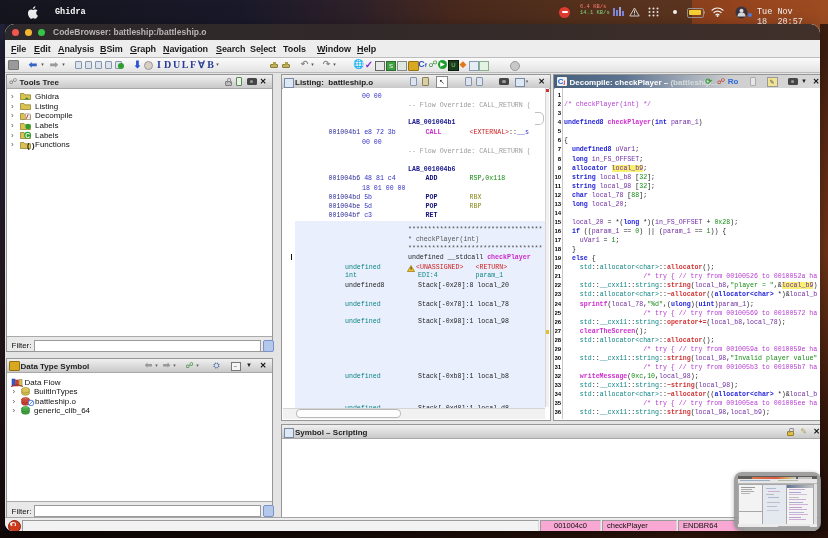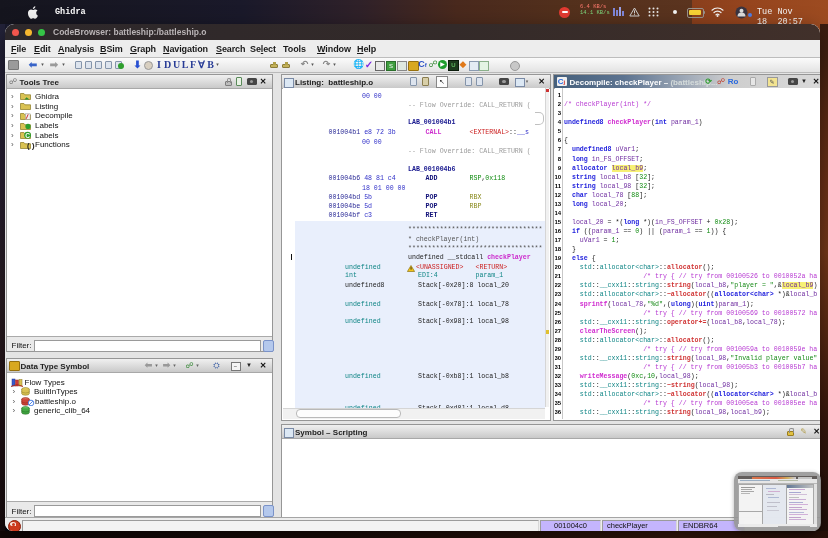--- a/index.html
+++ b/index.html
@@ -56,21 +56,21 @@
 .ipg{position:absolute;width:6.5px;height:8.5px;background:#dde4ee;border:1px solid #8494aa;border-radius:1px;box-sizing:border-box;}
 .iclip{position:absolute;width:7px;height:8.5px;background:#d8cfa8;border:1px solid #8a7d50;border-radius:1px;box-sizing:border-box;}
 .icam{position:absolute;width:10px;height:7px;background:#454545;border-radius:1.5px;}
 .icam i{position:absolute;left:3.2px;top:1.6px;width:3.6px;height:3.6px;border-radius:50%;background:#9a9a9a;}
 .ilock{position:absolute;width:7px;height:5px;background:#bdbdbd;border:1px solid #7d7d7d;border-radius:1px;box-sizing:border-box;}
 .ilock i{position:absolute;left:1.1px;top:-3.6px;width:2.8px;height:3.6px;border:1px solid #8d8d8d;border-bottom:none;border-radius:2px 2px 0 0;}
 .istamp{position:absolute;width:8px;height:4px;background:#c4b25a;border:1px solid #8a7c3a;border-radius:1px;box-sizing:border-box;}
 .istamp i{position:absolute;left:2.2px;top:-3.2px;width:2.6px;height:3.2px;background:#b0a048;}
 
 #statusbar{left:0;top:493px;width:815px;height:14px;background:#ededed;border-top:1px solid #a5a5a5;}
-.sfield{position:absolute;top:1.5px;height:10px;background:#c4b5fd;border:1px solid #9b9b9b;
+.sfield{position:absolute;top:1.5px;height:10px;background:#f9a8d4;border:1px solid #9b9b9b;
  border-bottom-color:#d8d8d8;border-right-color:#d8d8d8;font-size:7.5px;color:#111;text-align:center;line-height:10px;}
 </style>
 </head>
 <body>
 
 <div id="menubar" class="abs">
   <svg class="abs" style="left:28px;top:6px;" width="11" height="13" viewBox="0 0 11 13">
       <path fill="#f2f2f2" d="M8.2 6.9c0-1.5 1.2-2.2 1.3-2.3-.7-1-1.8-1.2-2.2-1.2-.9-.1-1.8.5-2.3.5-.5 0-1.2-.5-2-.5C2 3.5 1 4.1.5 5-.6 6.9.2 9.7 1.3 11.2c.5.8 1.1 1.6 1.9 1.6.8 0 1.1-.5 2-.5s1.2.5 2 .5 1.4-.8 1.9-1.5c.6-.9.8-1.7.8-1.8-.1 0-1.7-.6-1.7-2.6zM6.7 2.1c.4-.5.7-1.2.6-1.9-.6 0-1.4.4-1.8 1-.4.4-.7 1.1-.6 1.8.7 0 1.4-.4 1.8-.9z"></path>
     </svg>
   <span class="mi" style="left:55px;font-weight:bold;color:#fff;">Ghidra</span>
@@ -269,21 +269,21 @@
       <span class="hic" style="left:239px;width:7px;color:#222;font-size:6px;">▼</span>
       <span class="hic" style="left:252px;width:9px;color:#111;font-weight:bold;">✕</span>
     </div>
     <div id="dtmtree">
       <svg class="abs" style="left:4px;top:18.5px;" width="13" height="9">
           <rect x="1" y="1" width="3" height="7" fill="#3a5acc" stroke="#223a99" stroke-width="0.5"></rect>
           <rect x="4.5" y="2" width="3" height="6" fill="#cc3a3a" stroke="#992222" stroke-width="0.5"></rect>
           <rect x="8" y="1.5" width="3" height="6.5" fill="#d9c253" stroke="#8a7820" stroke-width="0.5"></rect>
           <path d="M0 8.5 l6-2 6 2" stroke="#b03020" stroke-width="1" fill="none"></path>
         </svg>
-      <div class="trow" style="left:18px;top:18.5px;">Flow Types</div>
+      <div class="trow" style="left:18px;top:18.5px;">Data Flow</div>
       <div class="trow" style="left:6px;top:28.2px;color:#555;">›</div>
       <svg class="abs" style="left:14.5px;top:28.2px;" width="10" height="9">
           <ellipse cx="4.5" cy="2.2" rx="3.8" ry="1.6" fill="#e8d060" stroke="#8a7820" stroke-width="0.6"></ellipse>
           <path d="M0.7 2.2 v4.4 a3.8 1.6 0 0 0 7.6 0 v-4.4" fill="#d9c253" stroke="#8a7820" stroke-width="0.6"></path>
           <path d="M0.7 4.4 a3.8 1.6 0 0 0 7.6 0" fill="none" stroke="#8a7820" stroke-width="0.5"></path>
         </svg>
       <div class="trow" style="left:27.5px;top:28.2px;">BuiltInTypes</div>
       <div class="trow" style="left:6px;top:37.7px;color:#555;">›</div>
       <svg class="abs" style="left:14.5px;top:37.7px;" width="14" height="9">
           <ellipse cx="4.5" cy="2.2" rx="3.8" ry="1.6" fill="#e06858" stroke="#8a2218" stroke-width="0.6"></ellipse>

